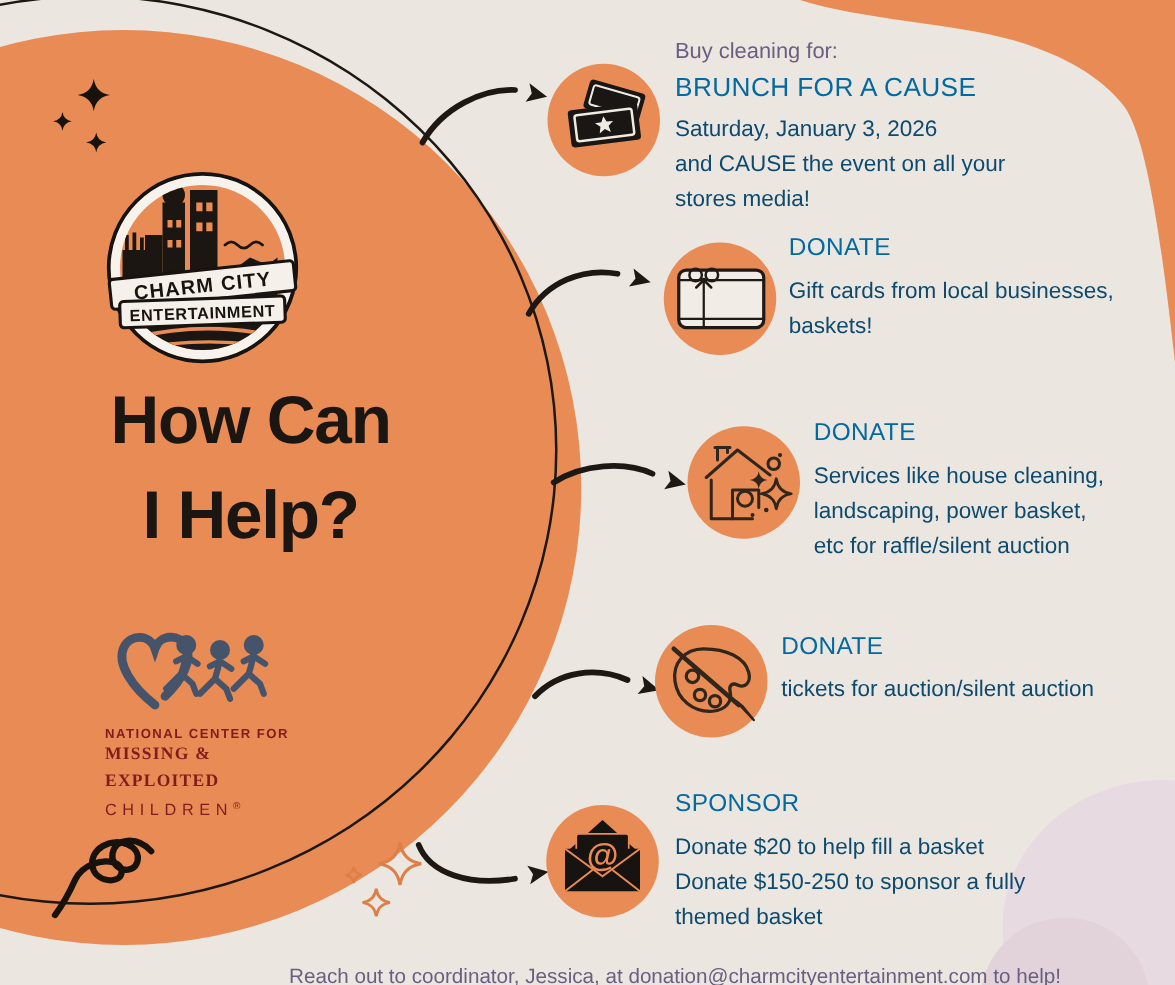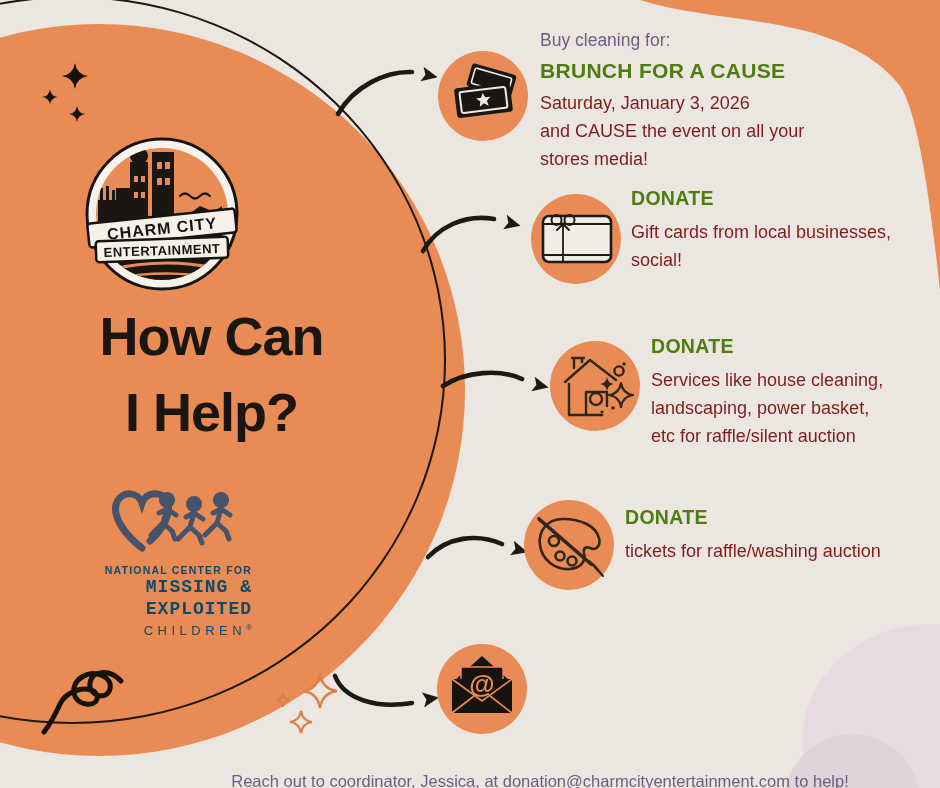--- a/index.html
+++ b/index.html
@@ -3,32 +3,32 @@
 <meta charset="utf-8">
 <style>
   html,body{margin:0;padding:0;background:#ccc;}
   .canvas{position:relative;width:940px;height:788px;overflow:hidden;background:#ECE6E0;
           font-family:"Liberation Sans","DejaVu Sans",sans-serif;}
   .abs{position:absolute;}
   .big-circle{left:-267px;top:24px;width:732px;height:732px;border-radius:50%;background:#E88B55;}
   .ring{left:-302px;top:-4px;width:744px;height:724px;border-radius:50%;border:2.6px solid #1D1813;}
   .icircle{width:90px;height:90px;border-radius:50%;background:#E88B55;
            display:flex;align-items:center;justify-content:center;}
-  .title{left:39px;top:298px;width:345px;text-align:center;font-weight:800;font-size:54px;
+  .title{left:28px;top:298px;width:345px;text-align:center;font-weight:800;font-size:54px;
          line-height:76px;color:#1B1611;letter-spacing:-1px;}
   .sec{line-height:28px;}
   .intro{font-size:17.5px;color:#6B5E80;margin-bottom:3px;}
-  .h{font-size:19.5px;font-weight:700;color:#4d7c0f;letter-spacing:.3px;margin-bottom:6px;}
+  .h{font-size:19.5px;font-weight:400;color:#0369a1;letter-spacing:.3px;margin-bottom:6px;}
   .h.big{font-size:21px;margin-bottom:4px;}
-  .ln{font-size:18px;line-height:28px;color:#7f1d1d;}
+  .ln{font-size:18px;line-height:28px;color:#0c4a6e;}
   .footer{left:150px;top:772px;width:780px;text-align:center;font-size:16.5px;color:#6B5E80;}
-  .ncmec{left:84px;top:484px;width:168px;text-align:right;color:#0c4a6e;}
+  .ncmec{left:84px;top:500px;width:168px;text-align:left;color:#7f1d1d;}
   .ncmec .l1{font-size:10.5px;letter-spacing:1.2px;font-weight:700;margin-top:2px;}
-  .ncmec .l2,.ncmec .l3{font-family:Liberation Mono, monospace;font-weight:700;
-         font-size:18px;line-height:22px;letter-spacing:1px;}
+  .ncmec .l2,.ncmec .l3{font-family:Liberation Serif, serif;font-weight:700;
+         font-size:14px;line-height:22px;letter-spacing:1px;}
   .ncmec .l4{font-size:13px;letter-spacing:4.5px;font-weight:500;margin-top:3px;}
   .ncmec .reg{font-size:8px;vertical-align:super;letter-spacing:0;}
   svg text{font-family:"Liberation Sans","DejaVu Sans",sans-serif;}
 </style>
 </head>
 <body>
 
 <div class="canvas">
 
   <svg class="abs" width="940" height="788" style="left:0;top:0">
@@ -205,31 +205,37 @@
     <div class="intro">Buy cleaning for:</div>
     <div class="h big">BRUNCH FOR A CAUSE</div>
     <div class="ln">Saturday, January 3, 2026</div>
     <div class="ln">and CAUSE the event on all your</div>
     <div class="ln">stores media!</div>
   </div>
 
   <div class="abs sec" style="left:631px;top:184px">
     <div class="h">DONATE</div>
     <div class="ln">Gift cards from local businesses,</div>
-    <div class="ln">social!</div>
+    <div class="ln">baskets!</div>
   </div>
 
   <div class="abs sec" style="left:651px;top:332px">
     <div class="h">DONATE</div>
     <div class="ln">Services like house cleaning,</div>
     <div class="ln">landscaping, power basket,</div>
     <div class="ln">etc for raffle/silent auction</div>
   </div>
 
   <div class="abs sec" style="left:625px;top:503px">
     <div class="h">DONATE</div>
-    <div class="ln">tickets for raffle/washing auction</div>
-  </div>
-
+    <div class="ln">tickets for auction/silent auction</div>
+  </div>
+
+  <div class="abs sec" style="left:540px;top:629px">
+    <div class="h">SPONSOR</div>
+    <div class="ln">Donate $20 to help fill a basket</div>
+    <div class="ln">Donate $150-250 to sponsor a fully</div>
+    <div class="ln">themed basket</div>
+  </div>
 
   <div class="abs footer">Reach out to coordinator, Jessica, at donation@charmcityentertainment.com to help!</div>
 
 </div>
 
 </body></html>

